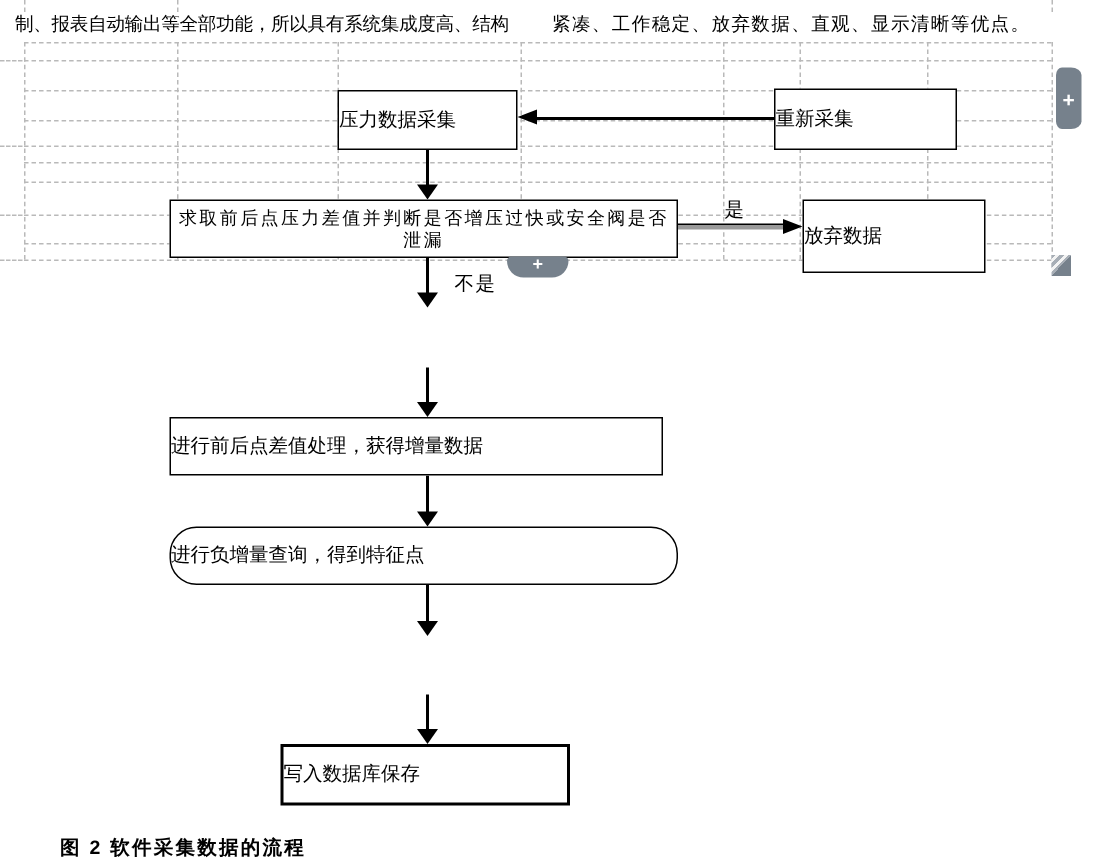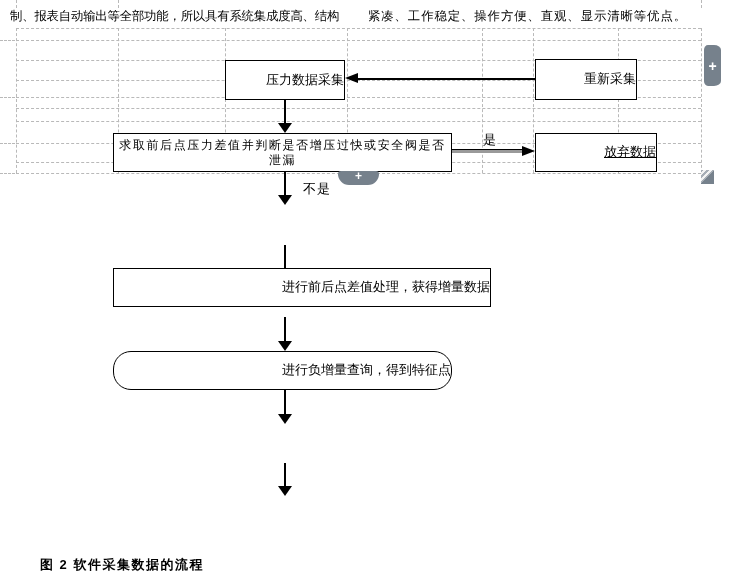--- a/index.html
+++ b/index.html
@@ -11,29 +11,29 @@
   .gh{position:absolute;left:16px;width:685px;height:0;border-top:1px dashed #b9b9b9;z-index:1;}
   .ghs{position:absolute;left:0;width:15px;height:0;border-top:1px dashed #b9b9b9;z-index:1;}
   .gv{position:absolute;width:0;border-left:1px dashed #b9b9b9;z-index:1;}
   
   .para{position:absolute;top:8px;font-size:12.4px;white-space:nowrap;z-index:3;}
   .para-left{left:10px;letter-spacing:-0.2px;}
   .para-right{left:368px;letter-spacing:0.9px;}
   
   .node{
     position:absolute;background:#fff;border:1.5px solid #000;box-sizing:border-box;
-    display:flex;align-items:center;justify-content:flex-end;text-align:center;
+    display:flex;align-items:center;justify-content:flex-start;text-align:center;
     font-size:13px;line-height:1.25;z-index:3;
   }
   #n-collect{left:225px;top:60px;width:120px;height:40px;}
-  #n-recollect{left:535px;top:59px;width:102px;height:41px;}
+  #n-recollect{left:516px;top:59px;width:122px;height:41px;}
   #n-judge{left:113px;top:133px;width:339px;height:39px;font-size:12px;letter-spacing:1.6px;}
-  #n-discard{left:535px;top:133px;width:122px;height:39px;text-decoration:underline;}
+  #n-discard{left:535px;top:133px;width:122px;height:49px;}
   #n-avg{left:113px;top:205px;width:339px;height:40px;}
-  #n-diff{left:113px;top:268px;width:378px;height:39px;}
+  #n-diff{left:113px;top:278px;width:329px;height:39px;}
   #n-neg{left:113px;top:351px;width:339px;height:39px;border-radius:18px;}
   #n-back{left:113px;top:424px;width:339px;height:39px;}
   #n-save{left:187px;top:496px;width:193px;height:41px;border-width:2px;}
   
   .vline{position:absolute;left:284px;width:1.5px;background:#000;z-index:2;}
   .arrow-down{position:absolute;left:278px;width:0;height:0;z-index:2;
     border-left:7px solid transparent;border-right:7px solid transparent;border-top:10px solid #000;}
   .hline{position:absolute;height:1.5px;background:#000;z-index:2;}
   .hline-gray{position:absolute;height:3.5px;z-index:2;
     background:linear-gradient(to bottom,#000 0 1.3px,#9a9a9a 1.3px 3.5px);}
@@ -86,21 +86,21 @@
     <div class="gv" style="left:225px;top:28px;height:145px"></div>
     <div class="gv" style="left:347px;top:28px;height:145px"></div>
     <div class="gv" style="left:482px;top:28px;height:145px"></div>
     <div class="gv" style="left:533px;top:28px;height:145px"></div>
     <div class="gv" style="left:618px;top:28px;height:145px"></div>
     <div class="gv" style="left:701px;top:0;height:8px"></div>
     <div class="gv" style="left:701px;top:28px;height:150px"></div>
   </div>
 
   <div class="para para-left">制、报表自动输出等全部功能，所以具有系统集成度高、结构</div>
-  <div class="para para-right">紧凑、工作稳定、操作方便、直观、显示清晰等优点。</div>
+  <div class="para para-right">紧凑、工作稳定、放弃数据、直观、显示清晰等优点。</div>
 
   <div class="hline" style="left:356px;top:78px;width:179px"></div>
   <div class="arrow-left" style="left:345px;top:73px"></div>
 
   <div class="vline" style="top:100px;height:24px"></div>
   <div class="arrow-down" style="top:123px"></div>
 
   <div class="hline-gray" style="left:452px;top:149px;width:72px"></div>
   <div class="arrow-right" style="left:522px;top:146px"></div>
 
@@ -133,20 +133,23 @@
     </div>
   <div class="node" id="n-discard">
       <span>放弃数据</span>
     </div>
   <div class="node" id="n-diff">
       <span>进行前后点差值处理，获得增量数据</span>
     </div>
   <div class="node" id="n-neg">
       <span>进行负增量查询，得到特征点</span>
     </div>
+  <div class="node" id="n-save">
+      <span>写入数据库保存</span>
+    </div>
 
   <div class="col-handle">
       <span>+</span>
     </div>
   <div class="row-handle">
       <span>+</span>
     </div>
   <div class="resize-grip"></div>
 
   <div class="caption">图 2 软件采集数据的流程</div>

